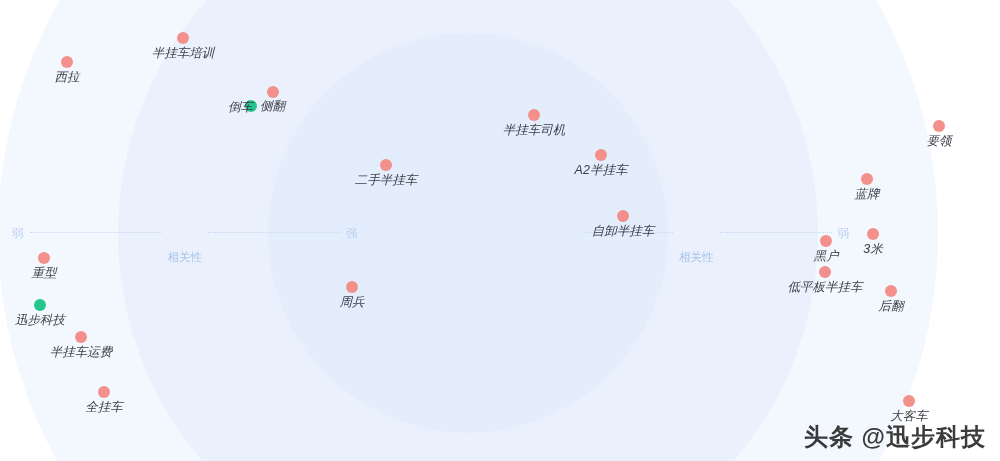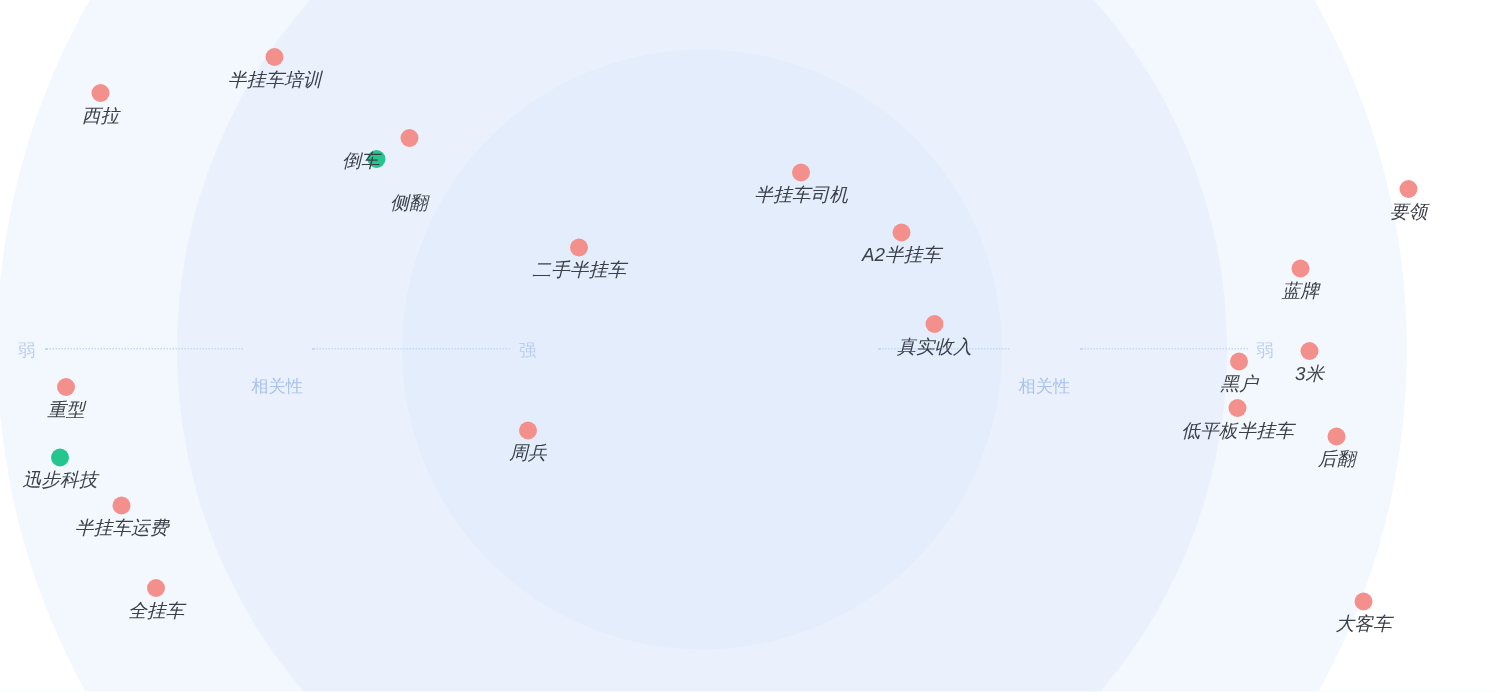--- a/index.html
+++ b/index.html
@@ -120,21 +120,21 @@
   .node .lbl {
     position: absolute;
     font-size: 12.5px;
     color: #3b3f47;
     white-space: nowrap;
     line-height: 1;
     font-style: italic;
   }
   
   .node .lbl.below   { left: 50%; top: 9px;  transform: translateX(-50%); }
-  .node .lbl.right   { left: 9px;  top: -6px; margin-top: 29px; }
+  .node .lbl.right   { left: 9px;  top: -6px; }
   .node .lbl.bl      { right: 20px; top: 9px; }
 
   
   .watermark {
     position: absolute;
     right: 14px;
     bottom: 8px;
     font-size: 24px;
     font-weight: bold;
     color: #2b2b2b;
@@ -200,21 +200,21 @@
       <div class="node" style="left: 386px; top: 165px;">
         <span class="dot" style="background: rgb(244, 144, 139);"></span>
         <span class="lbl below">二手半挂车</span>
       </div>
       <div class="node" style="left: 867px; top: 179px;">
         <span class="dot" style="background: rgb(244, 144, 139);"></span>
         <span class="lbl below">蓝牌</span>
       </div>
       <div class="node" style="left: 623px; top: 216px;">
         <span class="dot" style="background: rgb(244, 144, 139);"></span>
-        <span class="lbl below">真实收入</span>
+        <span class="lbl below">自卸半挂车</span>
       </div>
       <div class="node" style="left: 873px; top: 234px;">
         <span class="dot" style="background: rgb(244, 144, 139);"></span>
         <span class="lbl below">3米</span>
       </div>
       <div class="node" style="left: 826px; top: 241px;">
         <span class="dot" style="background: rgb(244, 144, 139);"></span>
         <span class="lbl below">黑户</span>
       </div>
       <div class="node" style="left: 44px; top: 258px;">
@@ -244,13 +244,14 @@
       <div class="node" style="left: 104px; top: 392px;">
         <span class="dot" style="background: rgb(244, 144, 139);"></span>
         <span class="lbl below">全挂车</span>
       </div>
       <div class="node" style="left: 909px; top: 401px;">
         <span class="dot" style="background: rgb(244, 144, 139);"></span>
         <span class="lbl below">大客车</span>
       </div>
     </div>
 
+  <div class="watermark">头条 @迅步科技</div>
 </div>
 
 </body></html>

